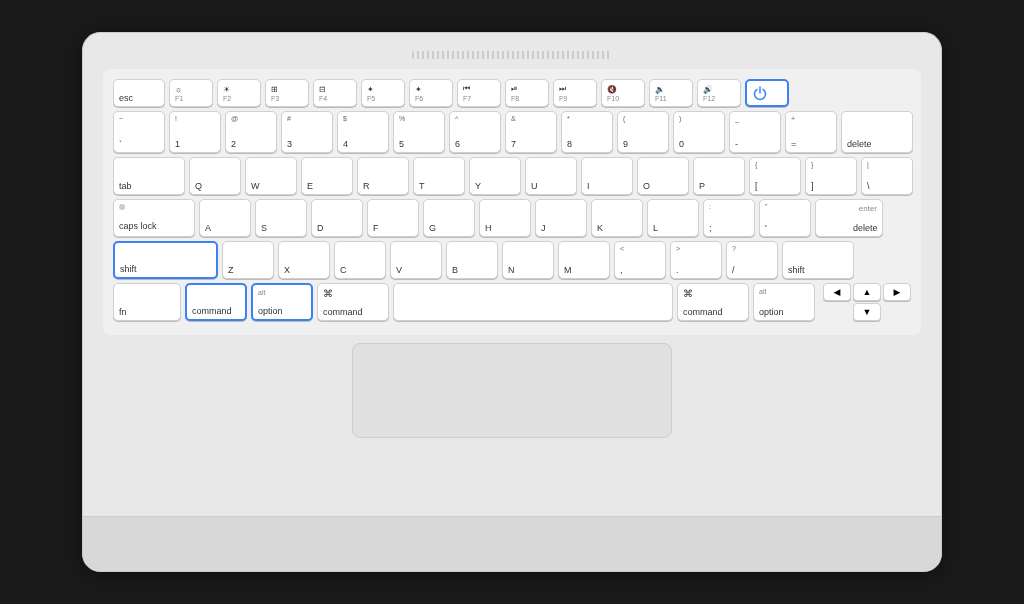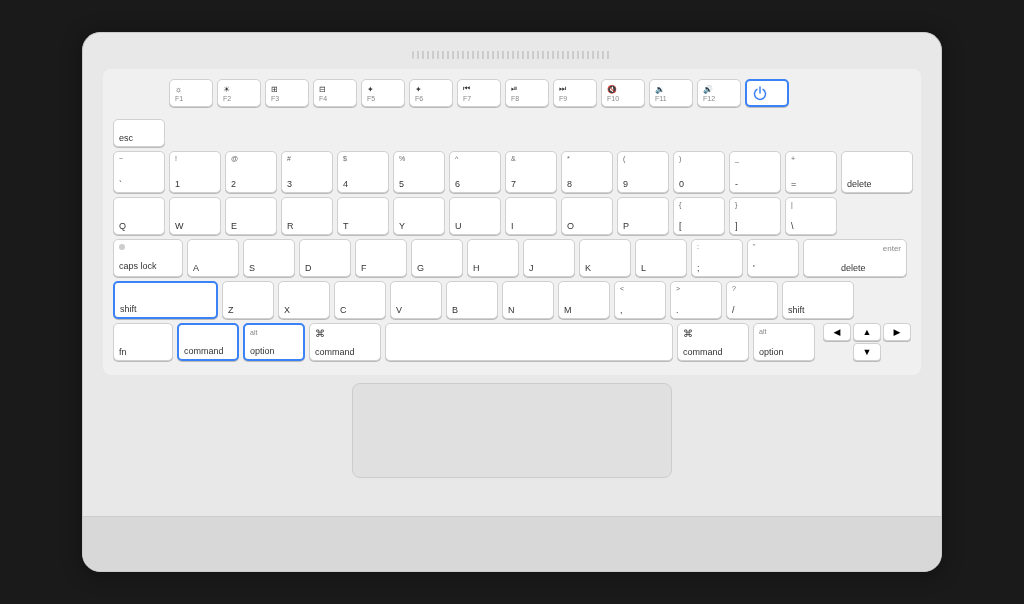--- a/index.html
+++ b/index.html
@@ -79,29 +79,29 @@
     }
 
     
     .key-fn-row {
       height: 28px;
       min-height: 28px;
     }
     .key-1u { width: 52px; }
 
     
-    .key-esc { width: 52px; margin-top: 40px; }
+    .key-esc { width: 52px; }
     .key-delete { width: 72px; flex-grow: 0; }
     .key-tab { width: 72px; }
     .key-backslash { width: 52px; }
-    .key-capslock { width: 70px; }
-    .key-enter-top { width: 104px; padding-left: 37px; }
+    .key-capslock { width: 82px; }
+    .key-enter-top { width: 68px; padding-left: 37px; }
     .key-shift-left { width: 105px; border: 2px solid #3b82f6 !important; }
     .key-shift-right { width: 72px; }
-    .key-fn { width: 60px; }
+    .key-fn { width: 68px; }
     .key-control { width: 60px; border: 2px solid #3b82f6 !important; }
     .key-option-left { width: 60px; border: 2px solid #3b82f6 !important; }
     .key-command-left { width: 72px; }
     .key-space { flex: 1; }
     .key-command-right { width: 72px; }
     .key-option-right { width: 60px; }
     .key-power { width: 52px; border: 2px solid #3b82f6 !important; background: #fff; }
 
     .power-icon {
       width: 16px;
@@ -256,20 +256,23 @@
       <div class="key key-1u num-key">
         <span class="top-label">+</span>
         <span class="main-label">=</span>
       </div>
       <div class="key key-delete num-key">
         <span class="main-label">delete</span>
       </div>
     </div>
 
     <div class="key-row">
+      <div class="key key-tab">
+        <span class="main-label">tab</span>
+      </div>
       <div class="key key-1u">
           <span class="main-label">Q</span>
         </div>
       <div class="key key-1u">
           <span class="main-label">W</span>
         </div>
       <div class="key key-1u">
           <span class="main-label">E</span>
         </div>
       <div class="key key-1u">

